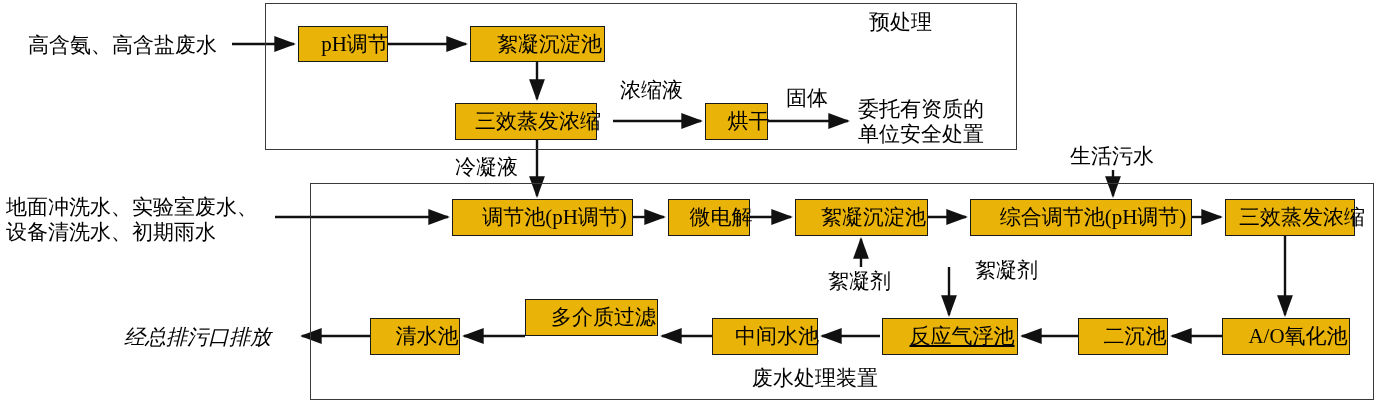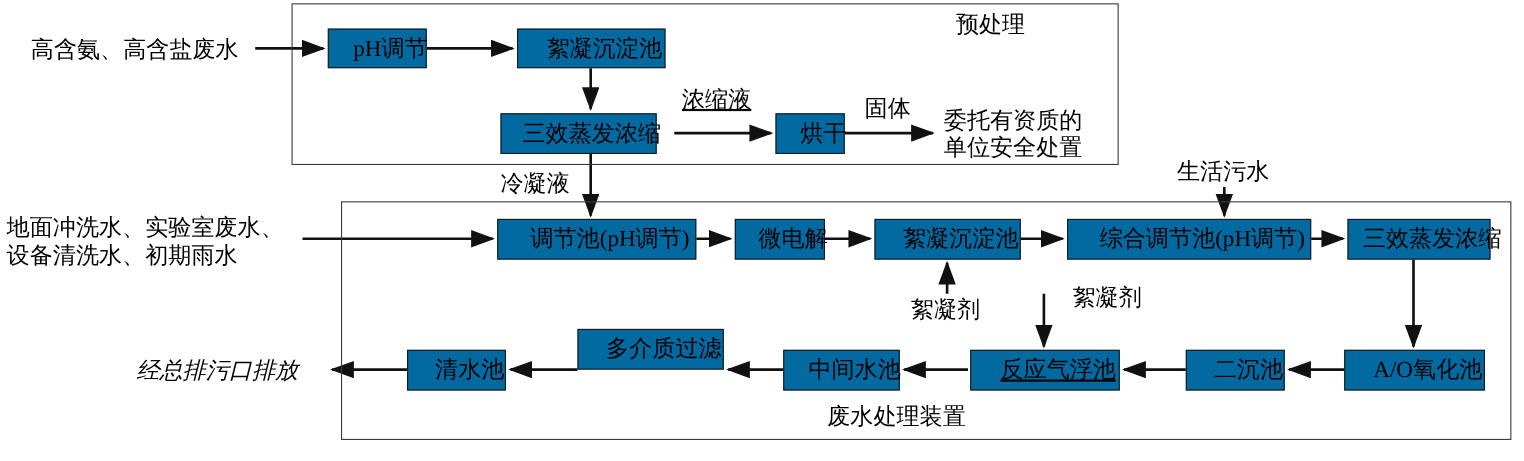--- a/index.html
+++ b/index.html
@@ -19,21 +19,21 @@
     position: absolute;
     left: 0; top: 0;
     width: 1385px;
     height: 419px;
     pointer-events: none;
   }
   
   .node {
     position: absolute;
     border: 1.6px solid #1a1a1a;
-    background: #0369a1;
+    background: #eab308;
     display: flex;
     align-items: center;
     justify-content: center;
     font-size: 21px;
     line-height: 1;
     color: #000000;
     white-space: nowrap;
     box-sizing: border-box;
     padding-left: 24px;
   }
@@ -138,21 +138,21 @@
   <div class="node" style="left:1078px; top:318px; width:90px; height:37px;text-align:center;">二沉池</div>
 
   <div class="node" style="left:882px; top:318px; width:136px; height:37px;text-decoration:underline;">反应气浮池</div>
 
   <div class="node" style="left:712px; top:318px; width:106px; height:37px;">中间水池</div>
 
   <div class="node" style="left:525px; top:299px; width:133px; height:37px;">多介质过滤</div>
 
   <div class="node" style="left:370px; top:318px; width:90px; height:37px;">清水池</div>
 
-  <div class="lbl" style="left:620px; top:78px;text-decoration:underline;">浓缩液</div>
+  <div class="lbl" style="left:620px; top:78px;">浓缩液</div>
 
   <div class="lbl" style="left:786px; top:86px;">固体</div>
 
   <div class="lbl" style="left:455px; top:155px;">冷凝液</div>
 
   <div class="lbl" style="left:828px; top:269px;">絮凝剂</div>
 
   <div class="lbl" style="left:975px; top:258px;">絮凝剂</div>
 
   <div class="lbl" style="left:858px; top:97px; text-align:left;">

